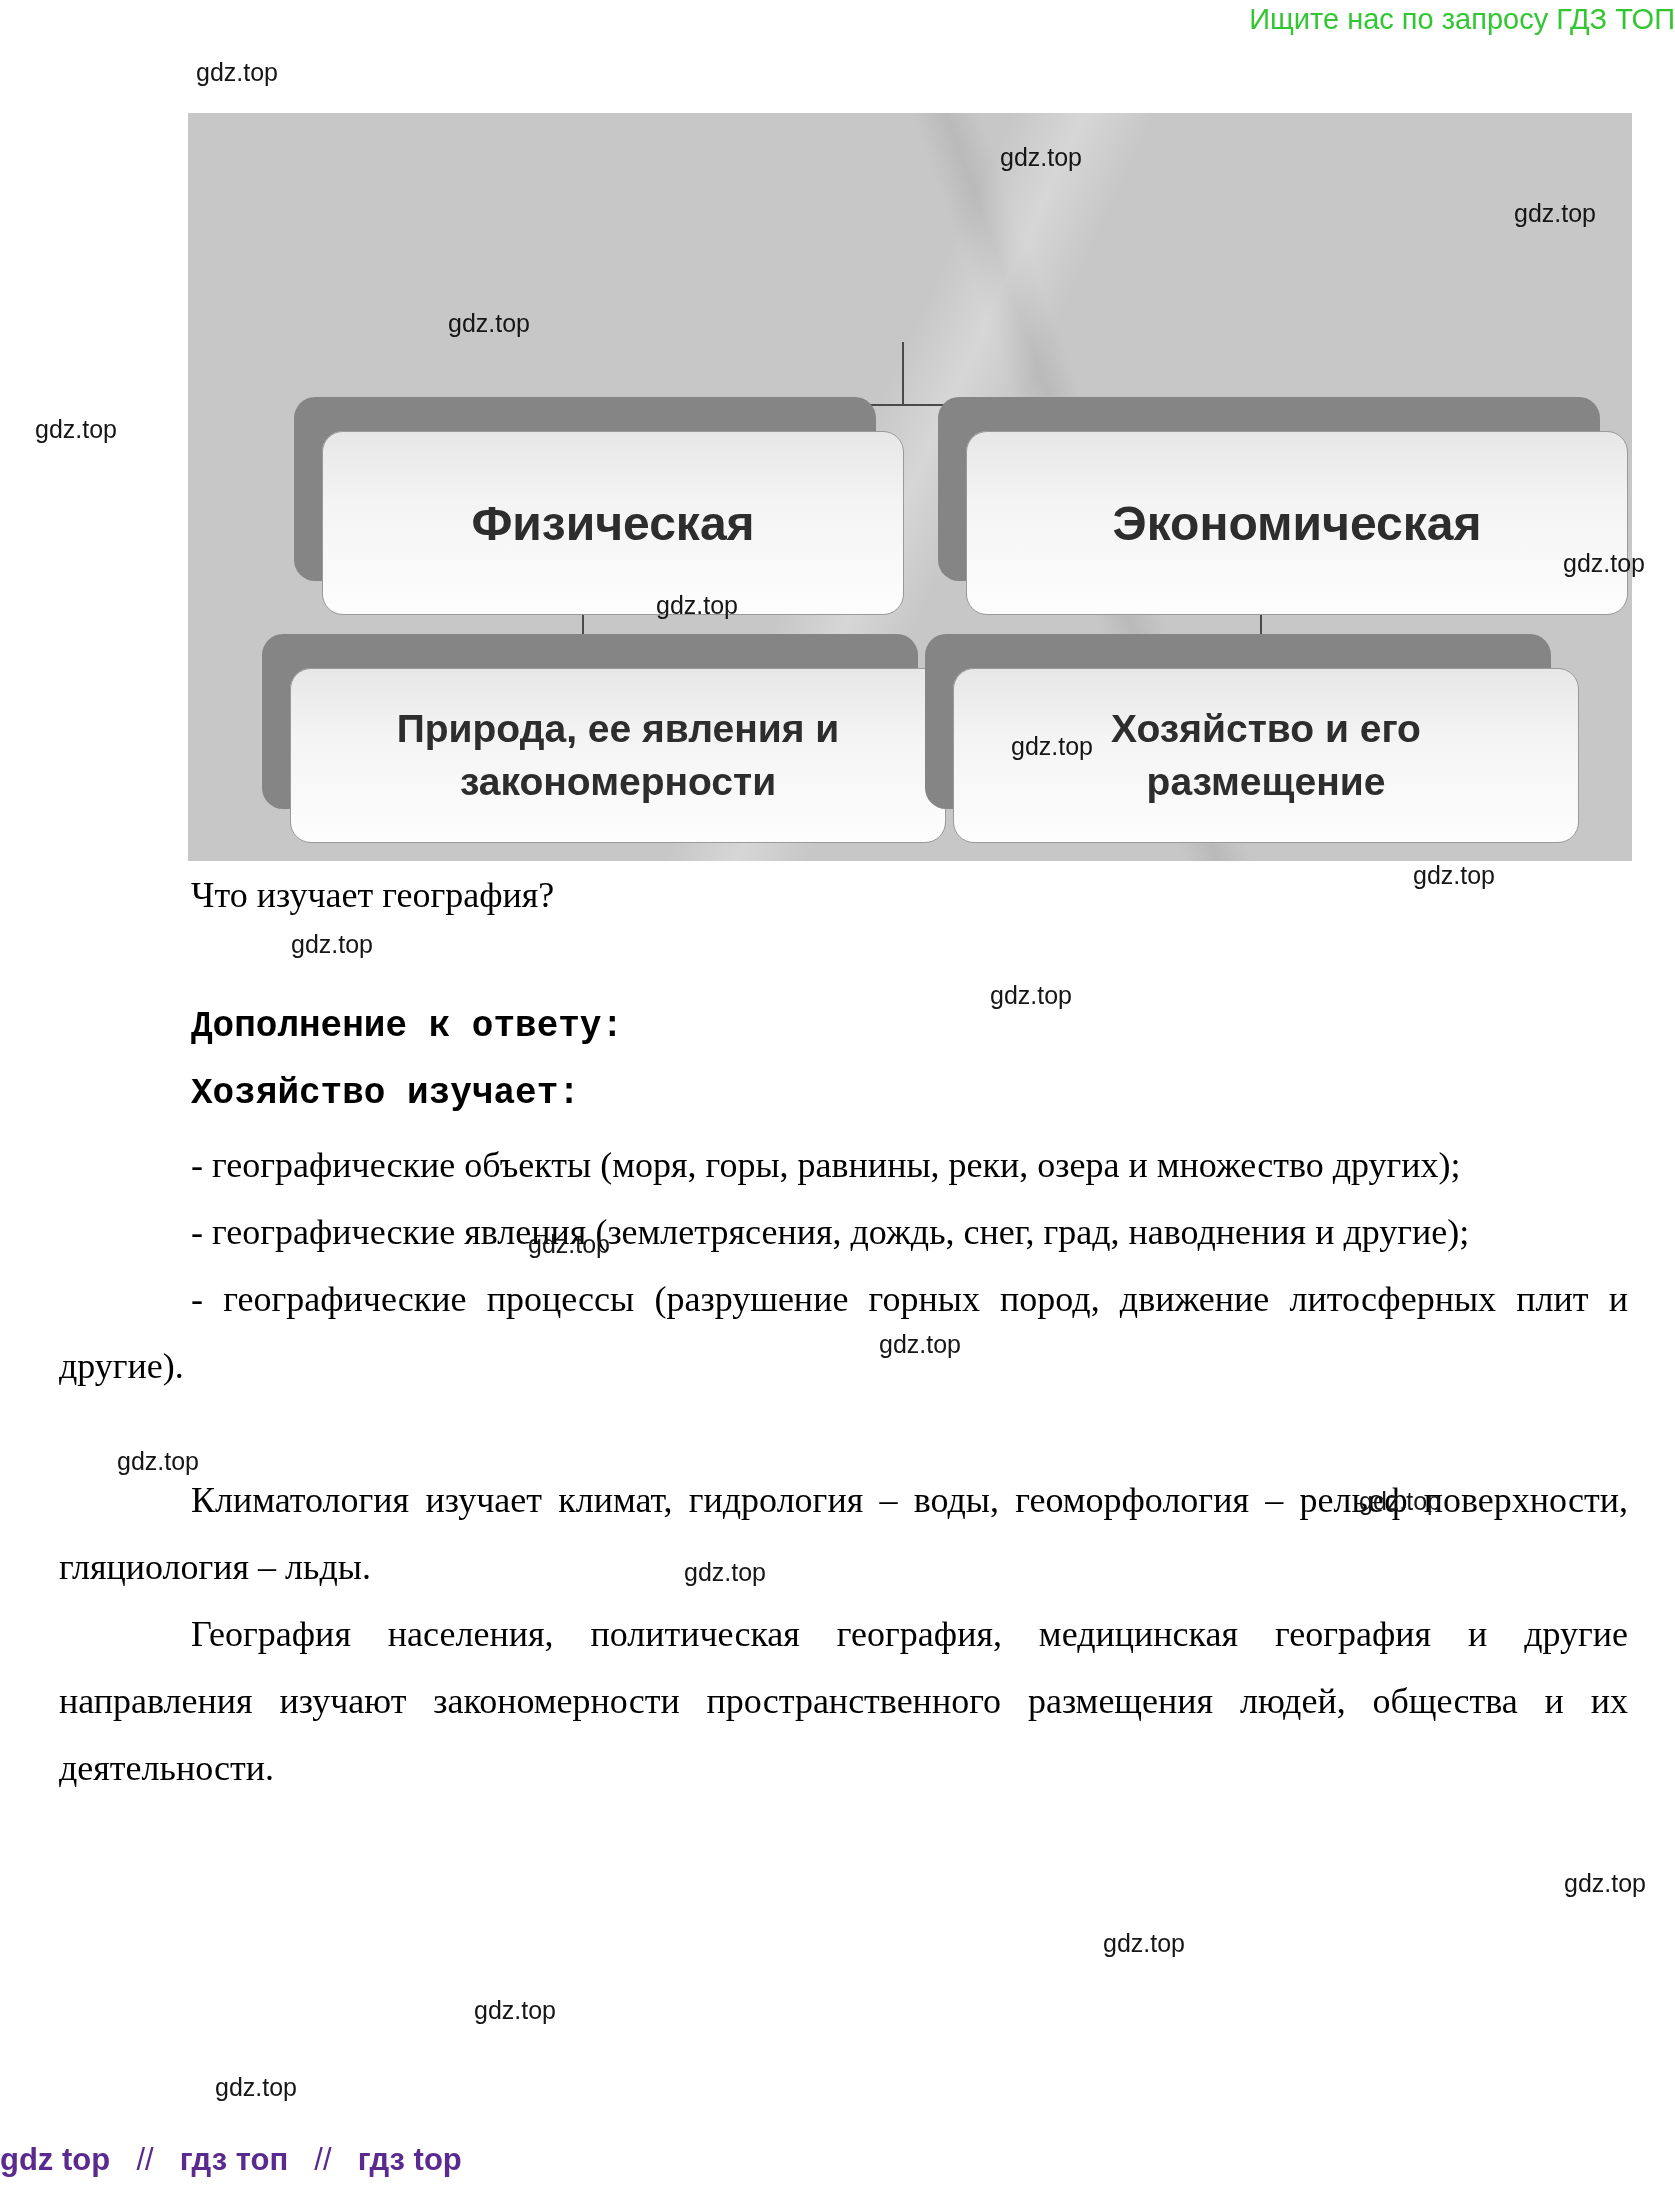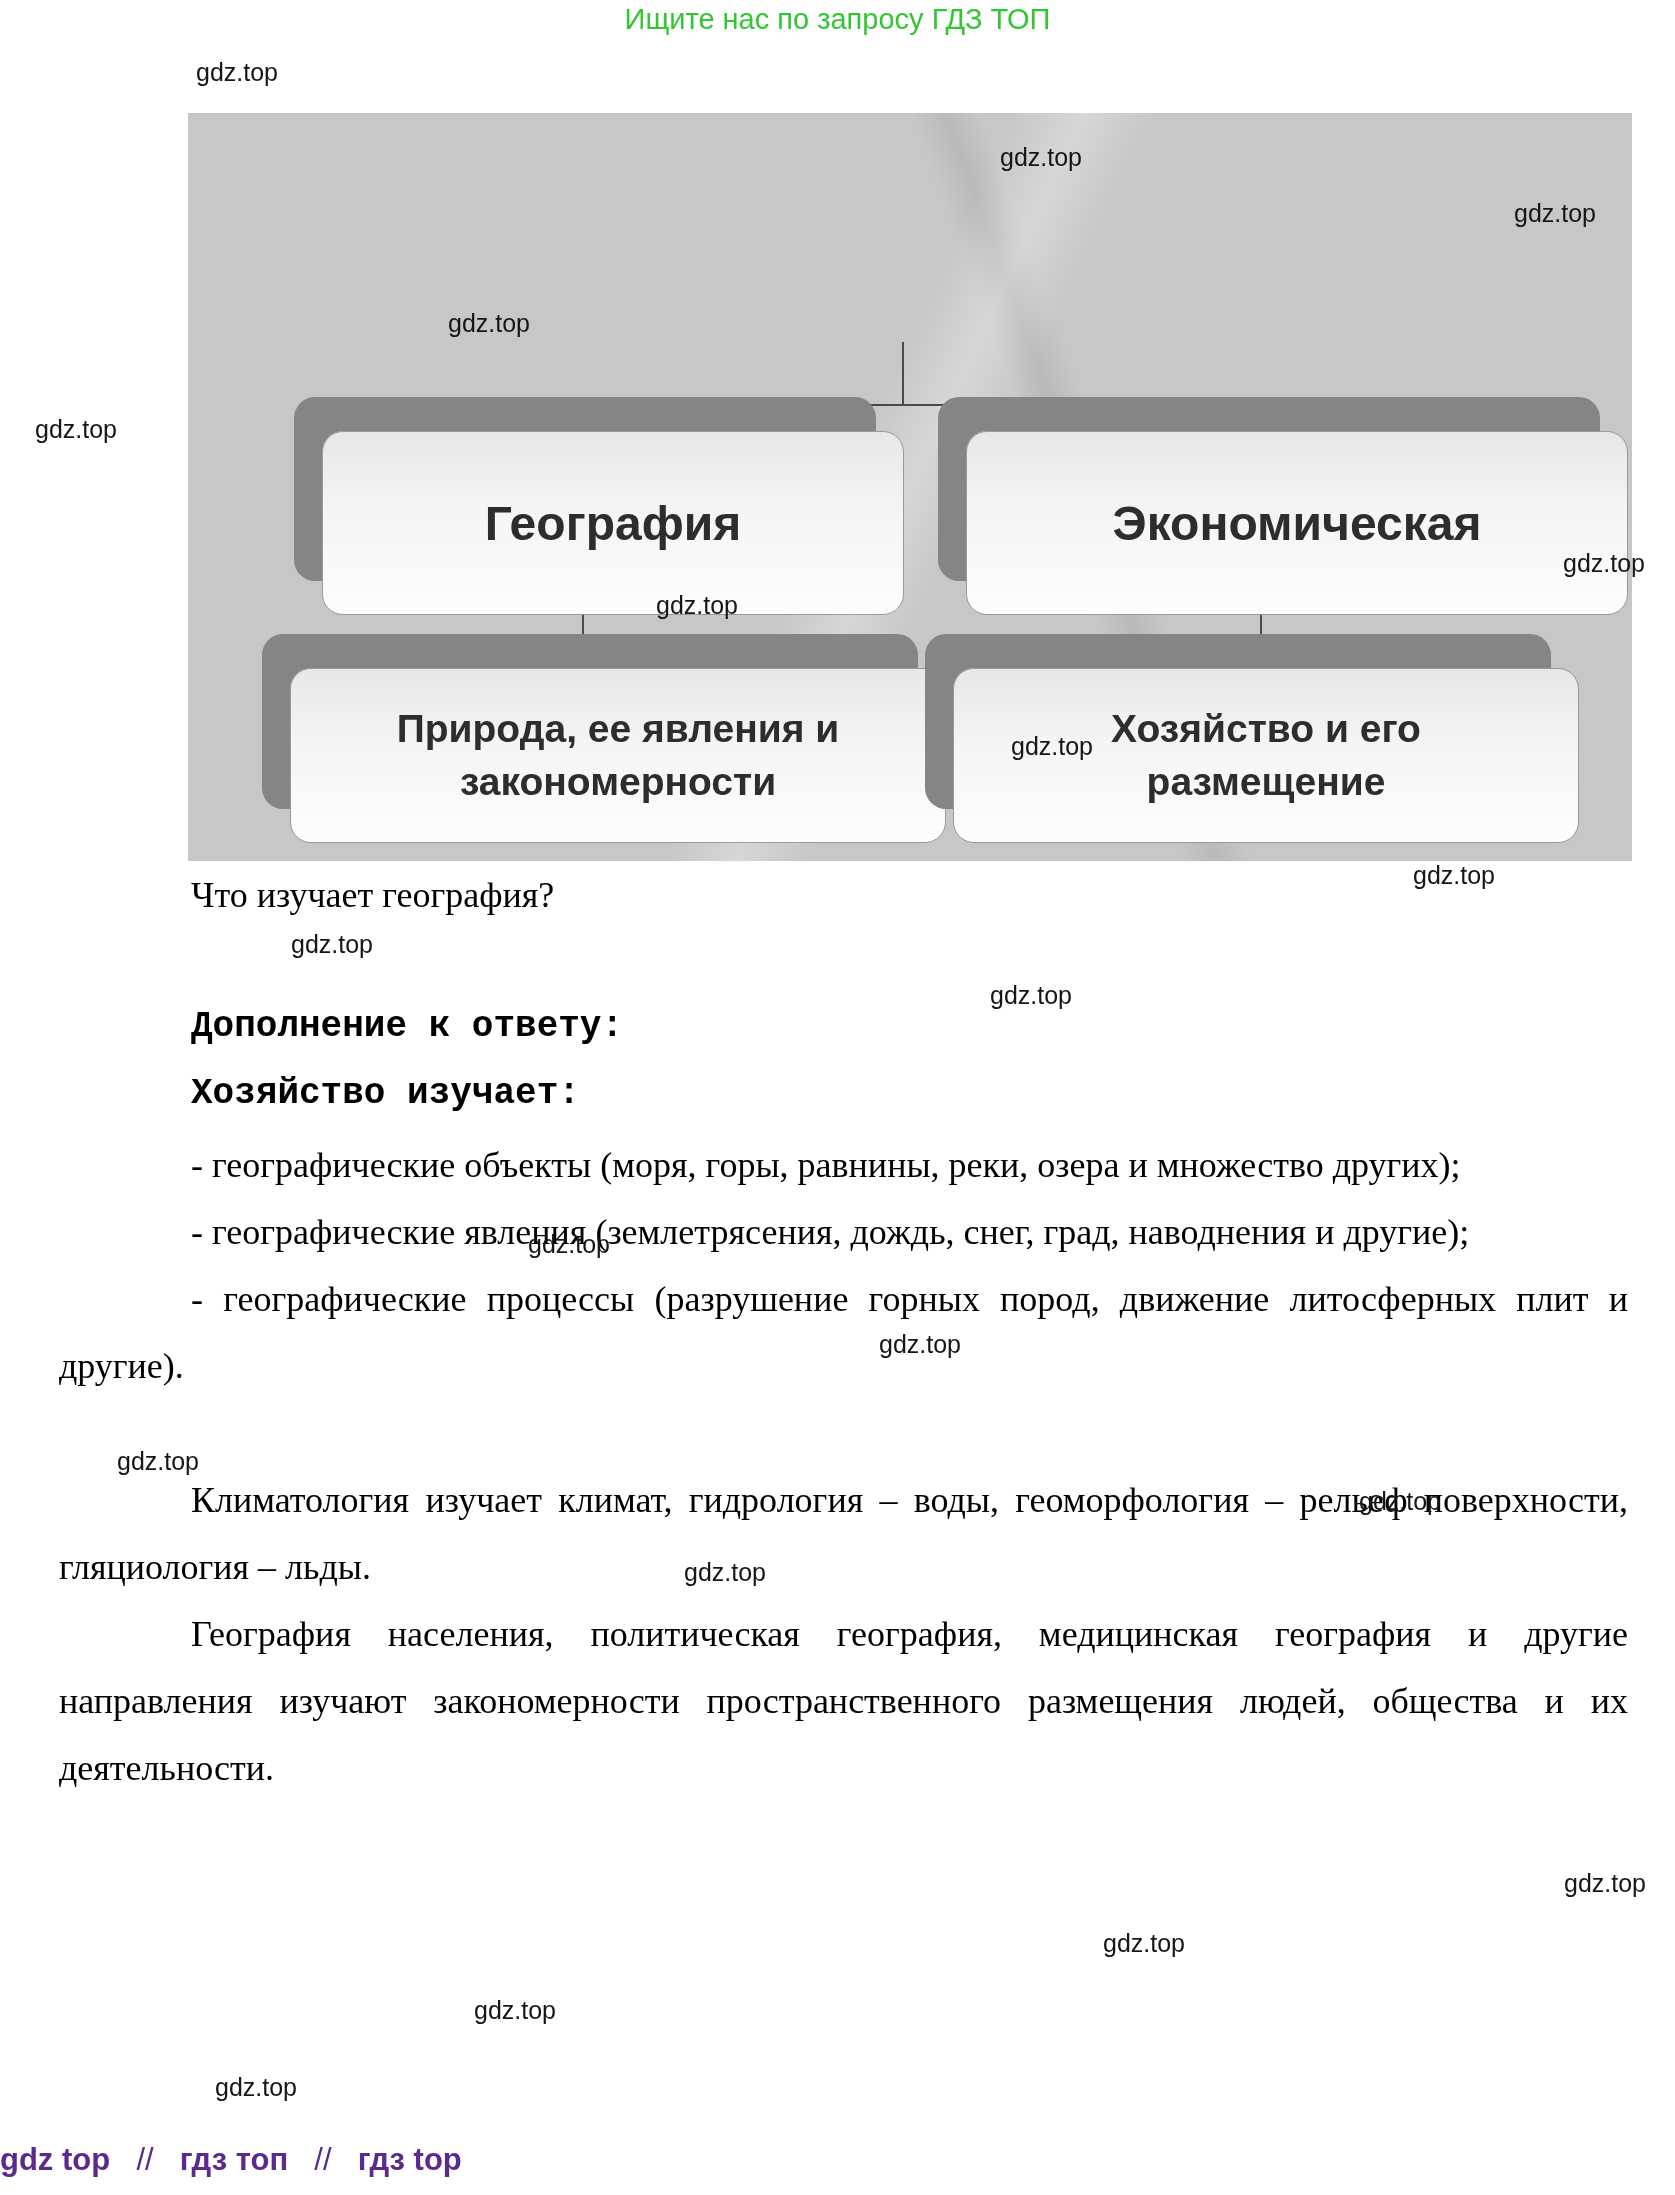--- a/index.html
+++ b/index.html
@@ -1,20 +1,20 @@
 <!DOCTYPE html>
 <html style="font-size:14px"><head>
 <meta charset="utf-8">
 <style>
   html,body{margin:0;padding:0;background:#ffffff;}
   .page{position:relative;width:1675px;height:2196px;background:#ffffff;overflow:hidden;
         font-family:"Liberation Serif",serif;}
 
   
-  .promo{position:absolute;left:0;top:1.8px;width:100%;text-align:center;
+  .promo{position:absolute;left:0;top:1.8px;width:100%;text-align:right;
          font-family:"Liberation Sans",sans-serif;font-size:29px;line-height:35px;
          color:#32c732;white-space:nowrap;}
 
   
   .diagram{position:absolute;left:188px;top:113px;width:1444px;height:748px;
            background:
              linear-gradient(115deg,rgba(255,255,255,0) 46%,rgba(255,255,255,.28) 50%,rgba(255,255,255,0) 54%),
              linear-gradient(70deg,rgba(90,90,90,0) 58%,rgba(90,90,90,.12) 60%,rgba(90,90,90,0) 62%),
              #c7c7c7;
            overflow:hidden;z-index:1;}
@@ -76,21 +76,21 @@
 
   <div class="diagram">
     <div class="cline lineA"></div>
     <div class="cline lineB"></div>
     <div class="cline lineC"></div>
     <div class="cline lineD"></div>
     <div class="cline lineE"></div>
     <div class="cline lineF"></div>
 
     <div class="node node-phys">
-      <span>География</span>
+      <span>Физическая</span>
     </div>
     <div class="node node-econ">
       <span>Экономическая</span>
     </div>
     <div class="node node-nature">
       <span>Природа, ее явления и закономерности</span>
     </div>
     <div class="node node-household">
       <span>Хозяйство и его размещение</span>
     </div>

